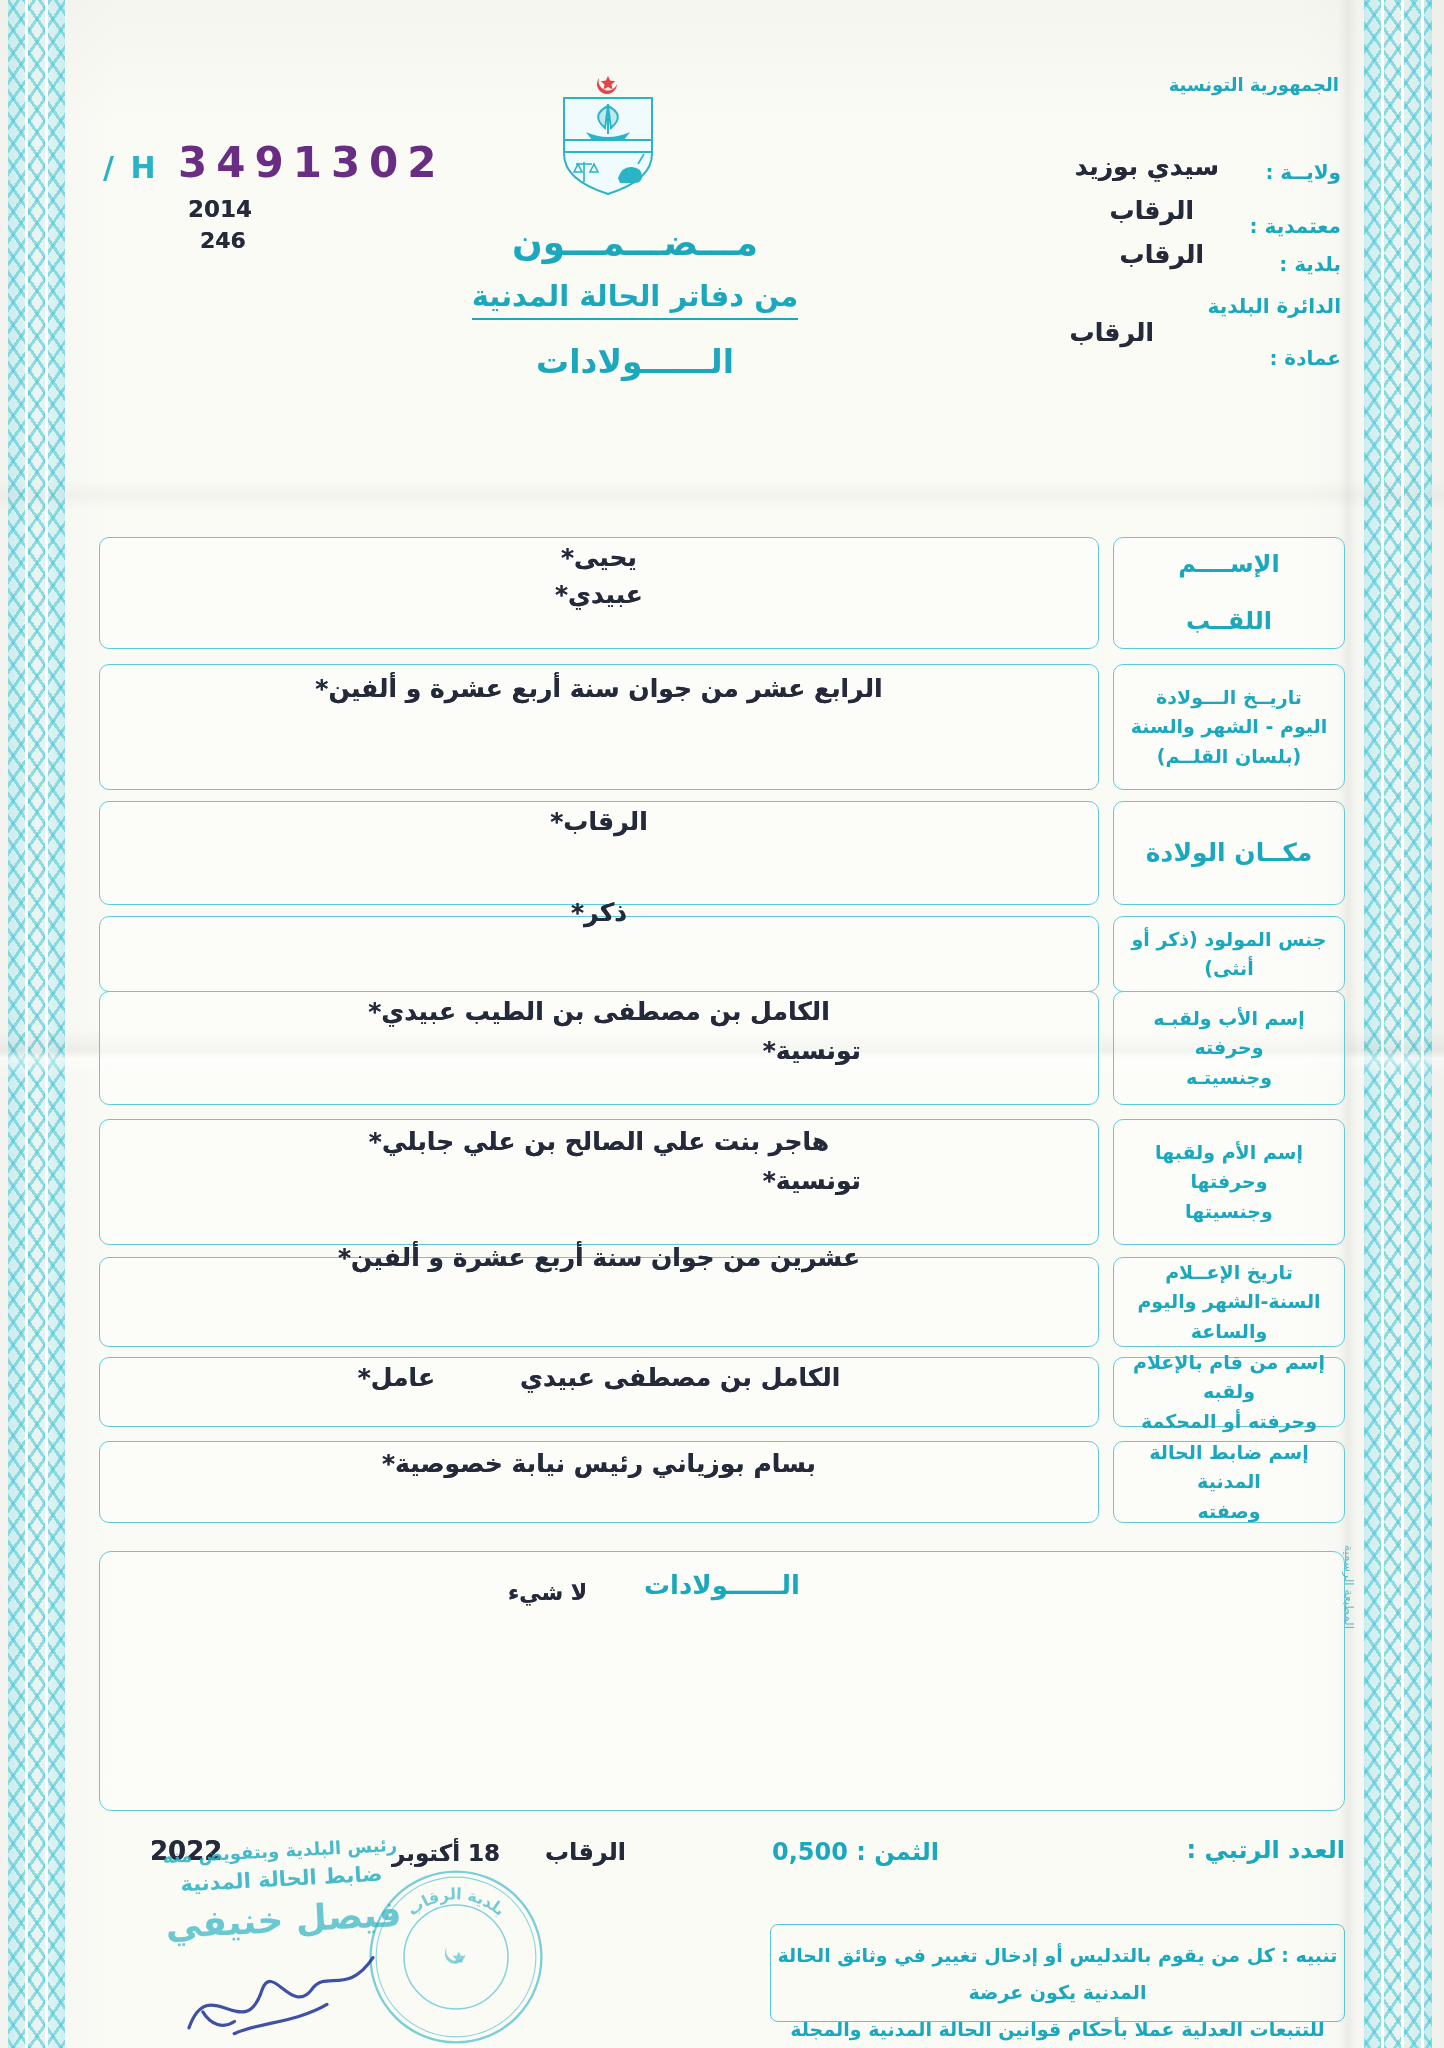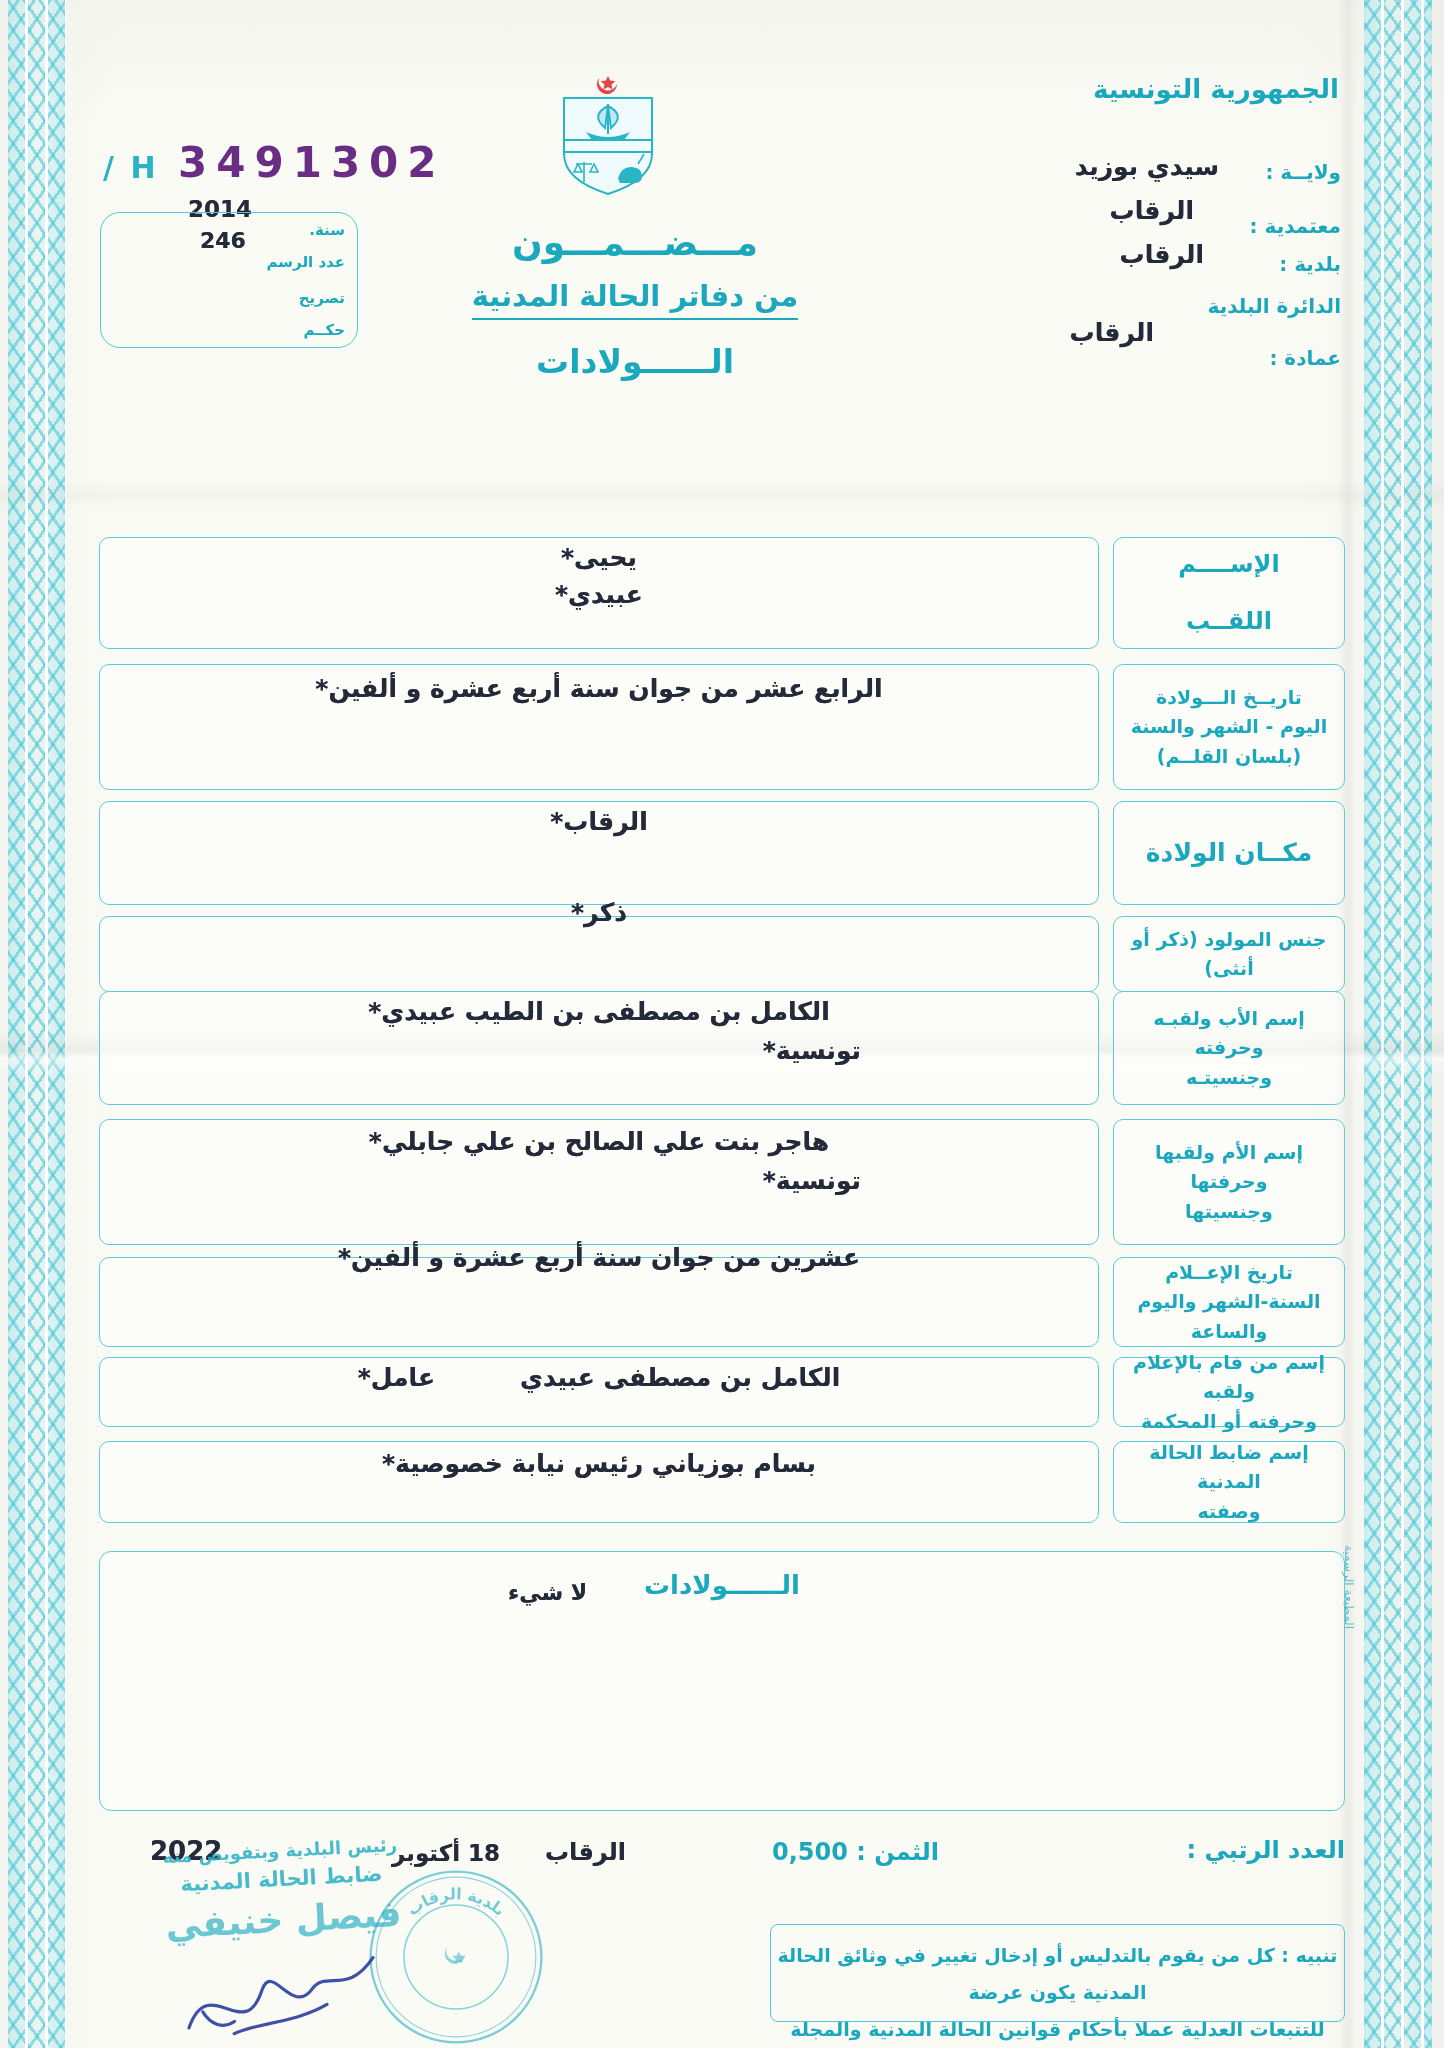--- a/index.html
+++ b/index.html
@@ -34,21 +34,21 @@
   
   .serial-prefix { position:absolute; left:103px; top:150px; font-size:30px; font-weight:700; color:#2ab3c4; letter-spacing:3px; }
   .serial-number { position:absolute; left:178px; top:138px; font-size:42px; font-weight:600; color:#6a2d84; letter-spacing:9px; }
   .year-value { position:absolute; left:188px; top:196px; font-size:23px; }
   .act-value  { position:absolute; left:200px; top:228px; font-size:22px; }
   .ref-box { position:absolute; left:100px; top:212px; width:258px; height:136px;
     border:1.6px solid #54c6d4; border-radius:20px; }
   .ref-box .lbl { position:absolute; right:12px; font-size:15px; color:#1ba8bc; font-weight:700; }
   .ref-lbl-year { top:8px; }  .ref-lbl-act { top:40px; } .ref-lbl-dec { top:76px; } .ref-lbl-jdg { top:108px; }
 
-  .republic { position:absolute; right:105px; top:74px; font-size:26px; font-weight:700; color:#1ba8bc; }
+  .republic { position:absolute; right:105px; top:74px; font-size:18px; font-weight:700; color:#1ba8bc; }
   .hfield-label { position:absolute; font-size:20px; font-weight:700; color:#1ba8bc; }
   .hfield-value { position:absolute; font-size:25px; }
 
   .emblem { position:absolute; left:550px; top:66px; }
 
   .doc-title { position:absolute; left:400px; top:222px; width:470px; text-align:center; color:#1ba8bc; }
   .doc-title .t1 { font-size:36px; font-weight:700; letter-spacing:2px; }
   .doc-title .t2 { display:inline-block; font-size:29px; font-weight:700; margin-top:16px;
     border-bottom:2px solid #1ba8bc; padding-bottom:5px; }
   .doc-title .t3 { font-size:33px; font-weight:700; margin-top:22px; letter-spacing:3px; }
@@ -103,26 +103,20 @@
   <div class="edge edge-right"></div>
   <div class="crease-a"></div>
   <div class="crease-b"></div>
   <div class="crease-c"></div>
 
   <span class="serial-prefix">H /</span>
   <span class="serial-number">3491302</span>
   <span class="year-value ink">2014</span>
   <span class="act-value ink">246</span>
 
-  <div class="ref-box">
-    <span class="lbl ref-lbl-year">سنة.</span>
-    <span class="lbl ref-lbl-act">عدد الرسم</span>
-    <span class="lbl ref-lbl-dec">تصريح</span>
-    <span class="lbl ref-lbl-jdg">حكــم</span>
-  </div>
 
   <div class="emblem">
     <svg width="116" height="134" viewBox="0 0 116 134">
       <g stroke="#2ab5c6" fill="none" stroke-width="2">
         <path d="M49,12 a10,10 0 1 0 18,6 a8,8 0 1 1 -18,-6" fill="#e3454a" stroke="none"></path>
         <path d="M58,10 l2.2,4.6 5,.6 -3.7,3.4 1,4.9 -4.5,-2.5 -4.5,2.5 1,-4.9 -3.7,-3.4 5,-.6 z" fill="#e3454a" stroke="none"></path>
         <path d="M14,32 h88 v56 q0,26 -44,40 q-44,-14 -44,-40 z" fill="#effbfc"></path>
         <path d="M14,74 h88"></path>
         <path d="M14,86 h88"></path>
         <path d="M58,38 v30"></path>

